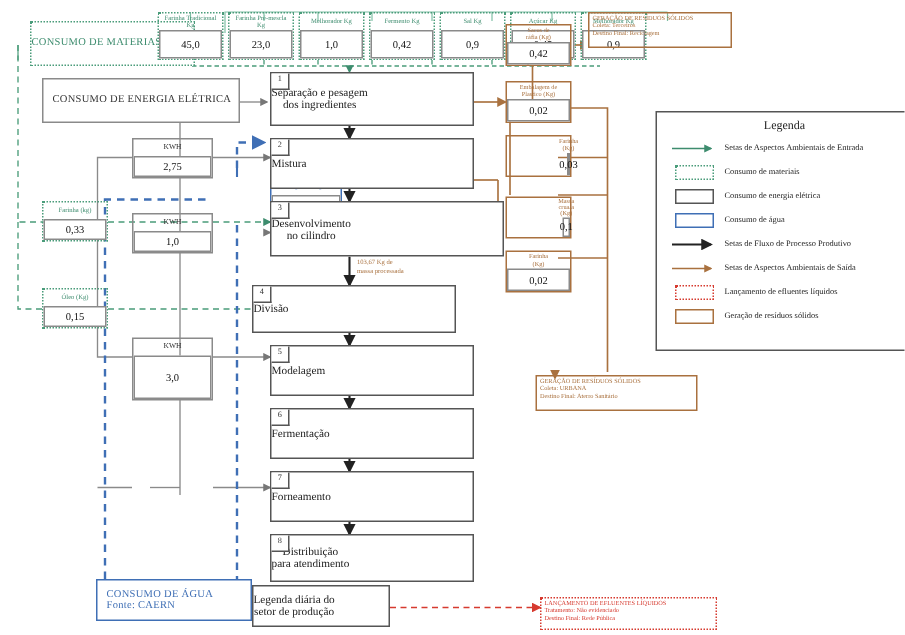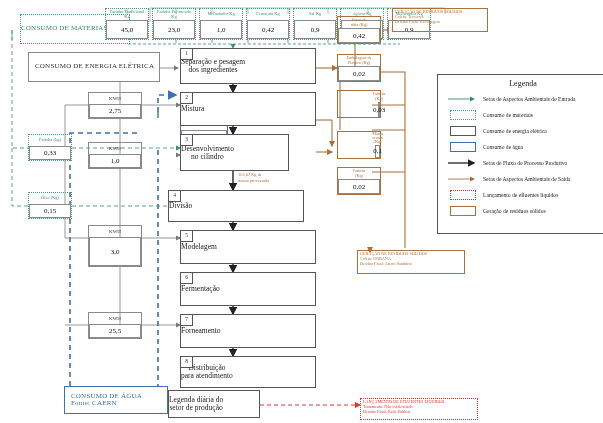--- a/index.html
+++ b/index.html
@@ -213,24 +213,20 @@
     <div class="bot val cell">2,75</div>
   </div>
   <div class="stack elec" style="left:88px;top:142px;width:54px;height:27px;">
     <div class="top sm">KWH</div>
     <div class="bot val cell">1,0</div>
   </div>
   <div class="stack elec" style="left:88px;top:225px;width:54px;height:42px;">
     <div class="top sm">KWH</div>
     <div class="bot val cell">3,0</div>
   </div>
-  <div class="stack elec" style="left:88px;top:312px;width:54px;height:27px;">
-    <div class="top sm">KWH</div>
-    <div class="bot val cell">25,5</div>
-  </div>
 
   <div class="stack water" style="left:140px;top:118px;width:48px;height:28px;">
     <div class="top vsm">Água L = kg</div>
     <div class="bot val cell">32,0</div>
   </div>
 
   <div class="stack mat" style="left:28px;top:134px;width:44px;height:27px;">
     <div class="top lbl">Farinha (kg)</div>
     <div class="bot val cell">0,33</div>
   </div>
@@ -241,21 +237,21 @@
 
   <div class="bx proc" style="left:180px;top:48px;width:136px;height:36px;">
     <div class="procnum">1</div>
     <span class="ttl" style="white-space:pre-line;">Separação e pesagem
 dos ingredientes</span>
   </div>
   <div class="bx proc" style="left:180px;top:92px;width:136px;height:34px;">
     <div class="procnum">2</div>
     <span class="ttl" style="white-space:pre-line;">Mistura</span>
   </div>
-  <div class="bx proc" style="left:180px;top:134px;width:109px;height:37px;">
+  <div class="bx proc" style="left:180px;top:134px;width:156px;height:37px;">
     <div class="procnum">3</div>
     <span class="ttl" style="white-space:pre-line;">Desenvolvimento
 no cilindro</span>
   </div>
   <div class="bx proc" style="left:168px;top:190px;width:136px;height:32px;">
     <div class="procnum">4</div>
     <span class="ttl" style="white-space:pre-line;">Divisão</span>
   </div>
   <div class="bx proc" style="left:180px;top:272px;width:136px;height:34px;">
     <div class="procnum">6</div>

